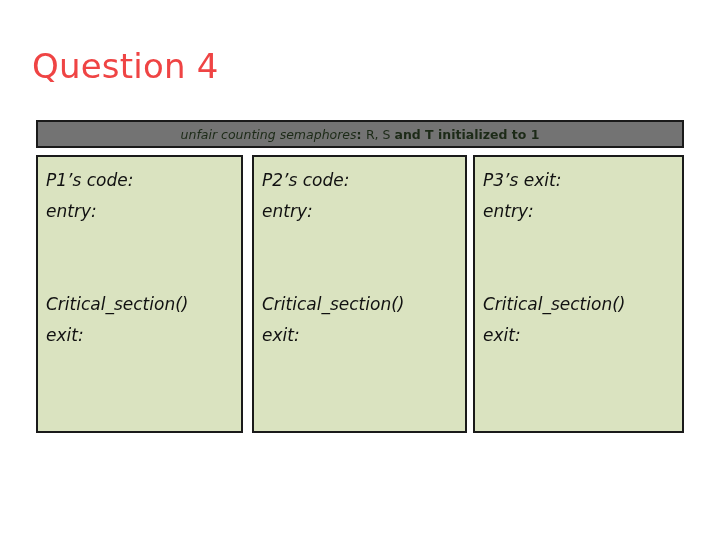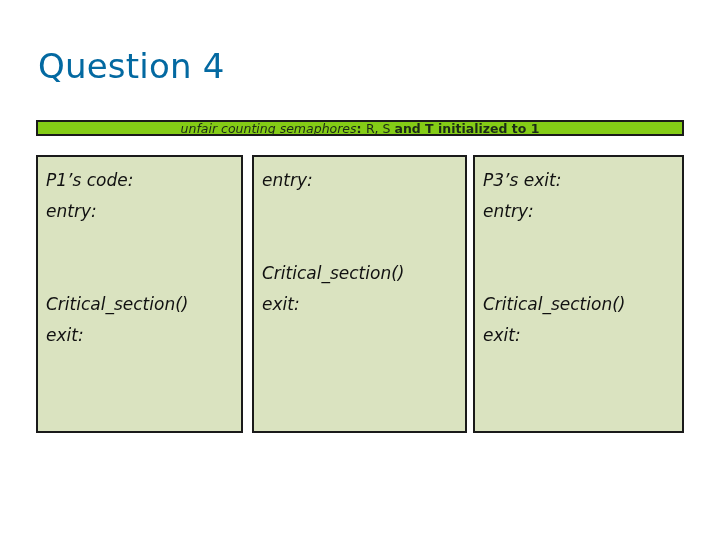--- a/index.html
+++ b/index.html
@@ -20,40 +20,40 @@
     left: 0;
     top: 0;
     width: 720px;
     height: 540px;
     background: #ffffff;
   }
 
   
   #slide-title {
     position: absolute;
-    left: 38px;
+    left: 32px;
     top: 44px;
     font-size: 34px;
     line-height: 44px;
-    color: #0369a1;
+    color: #ef4444;
     font-weight: 400;
     font-family: "DejaVu Sans", "Liberation Sans", sans-serif;
     letter-spacing: 0.2px;
     white-space: nowrap;
   }
 
   
   #semaphore-banner {
     position: absolute;
     left: 36px;
     top: 120px;
     width: 648px;
-    height: 16px;
+    height: 28px;
     box-sizing: border-box;
-    background: #84cc16;
+    background: #737373;
     border: 2px solid #1a1a1a;
     display: flex;
     align-items: center;
     justify-content: center;
   }
   #semaphore-banner .banner-text {
     font-size: 12.5px;
     color: #1c2a17;
     white-space: nowrap;
     font-family: "DejaVu Sans", "Liberation Sans", sans-serif;
@@ -110,20 +110,21 @@
 
     <div class="code-cell" id="code-cell-p1">
       <div class="code-line">P1’s code:</div>
       <div class="code-line">entry:</div>
       <div class="code-gap"></div>
       <div class="code-line">Critical_section()</div>
       <div class="code-line">exit:</div>
     </div>
 
     <div class="code-cell" id="code-cell-p2">
+      <div class="code-line">P2’s code:</div>
       <div class="code-line">entry:</div>
       <div class="code-gap"></div>
       <div class="code-line">Critical_section()</div>
       <div class="code-line">exit:</div>
     </div>
 
     <div class="code-cell" id="code-cell-p3">
       <div class="code-line">P3’s exit:</div>
       <div class="code-line">entry:</div>
       <div class="code-gap"></div>

